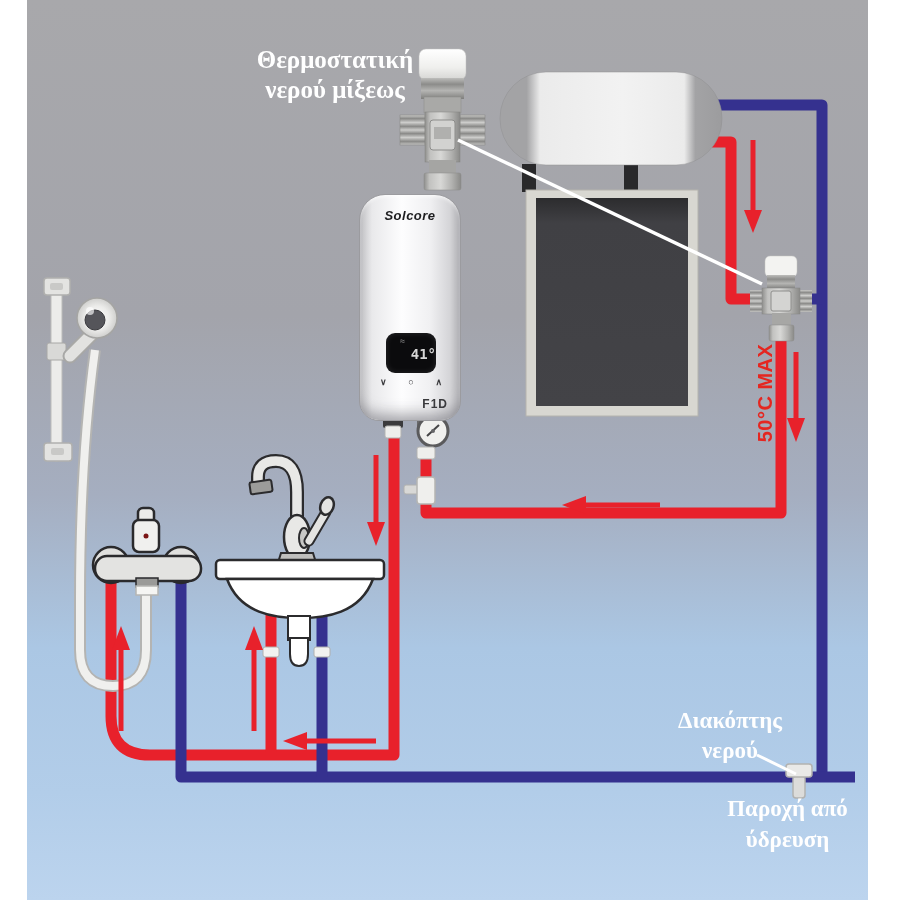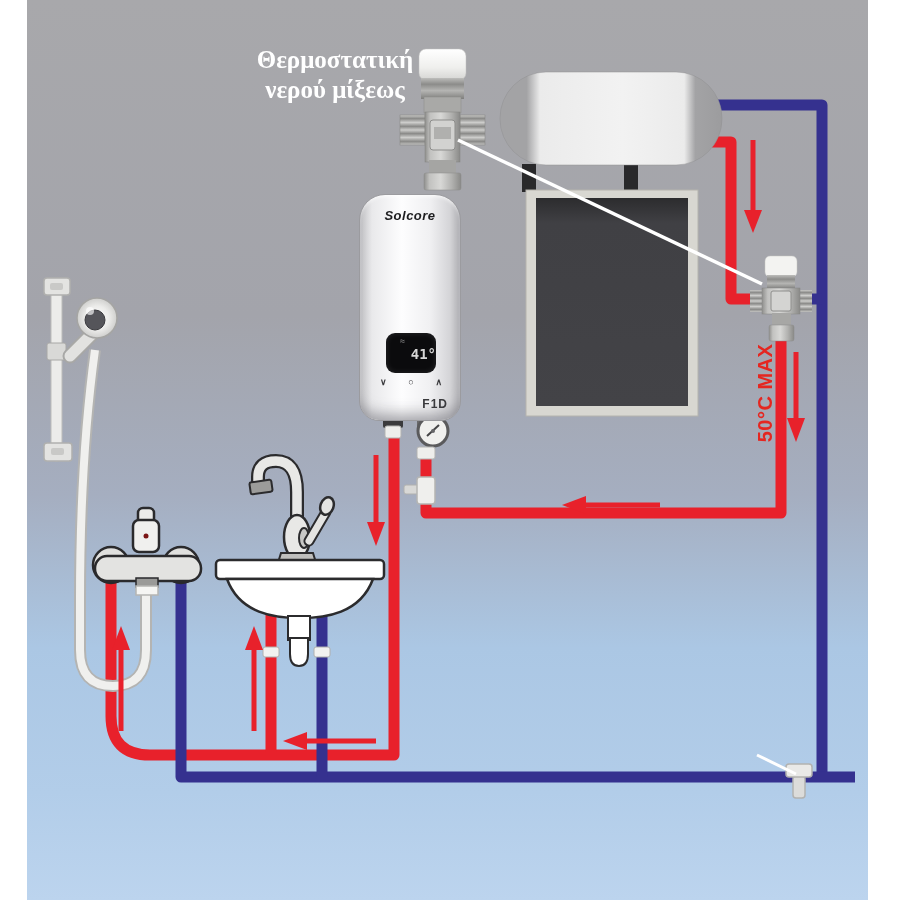--- a/index.html
+++ b/index.html
@@ -237,13 +237,21 @@
       <span>○</span>
       <span>∧</span>
     </div>
     <div class="heater-model">F1D</div>
   </div>
 
   <div class="lbl lbl-thermo">
     <span>Θερμοστατική</span>
     <span>νερού μίξεως</span>
   </div>
+  <div class="lbl lbl-switch">
+    <span>Διακόπτης</span>
+    <span>νερού</span>
+  </div>
+  <div class="lbl lbl-supply">
+    <span>Παροχή από</span>
+    <span>ύδρευση</span>
+  </div>
 </div>
 
 </body></html>

